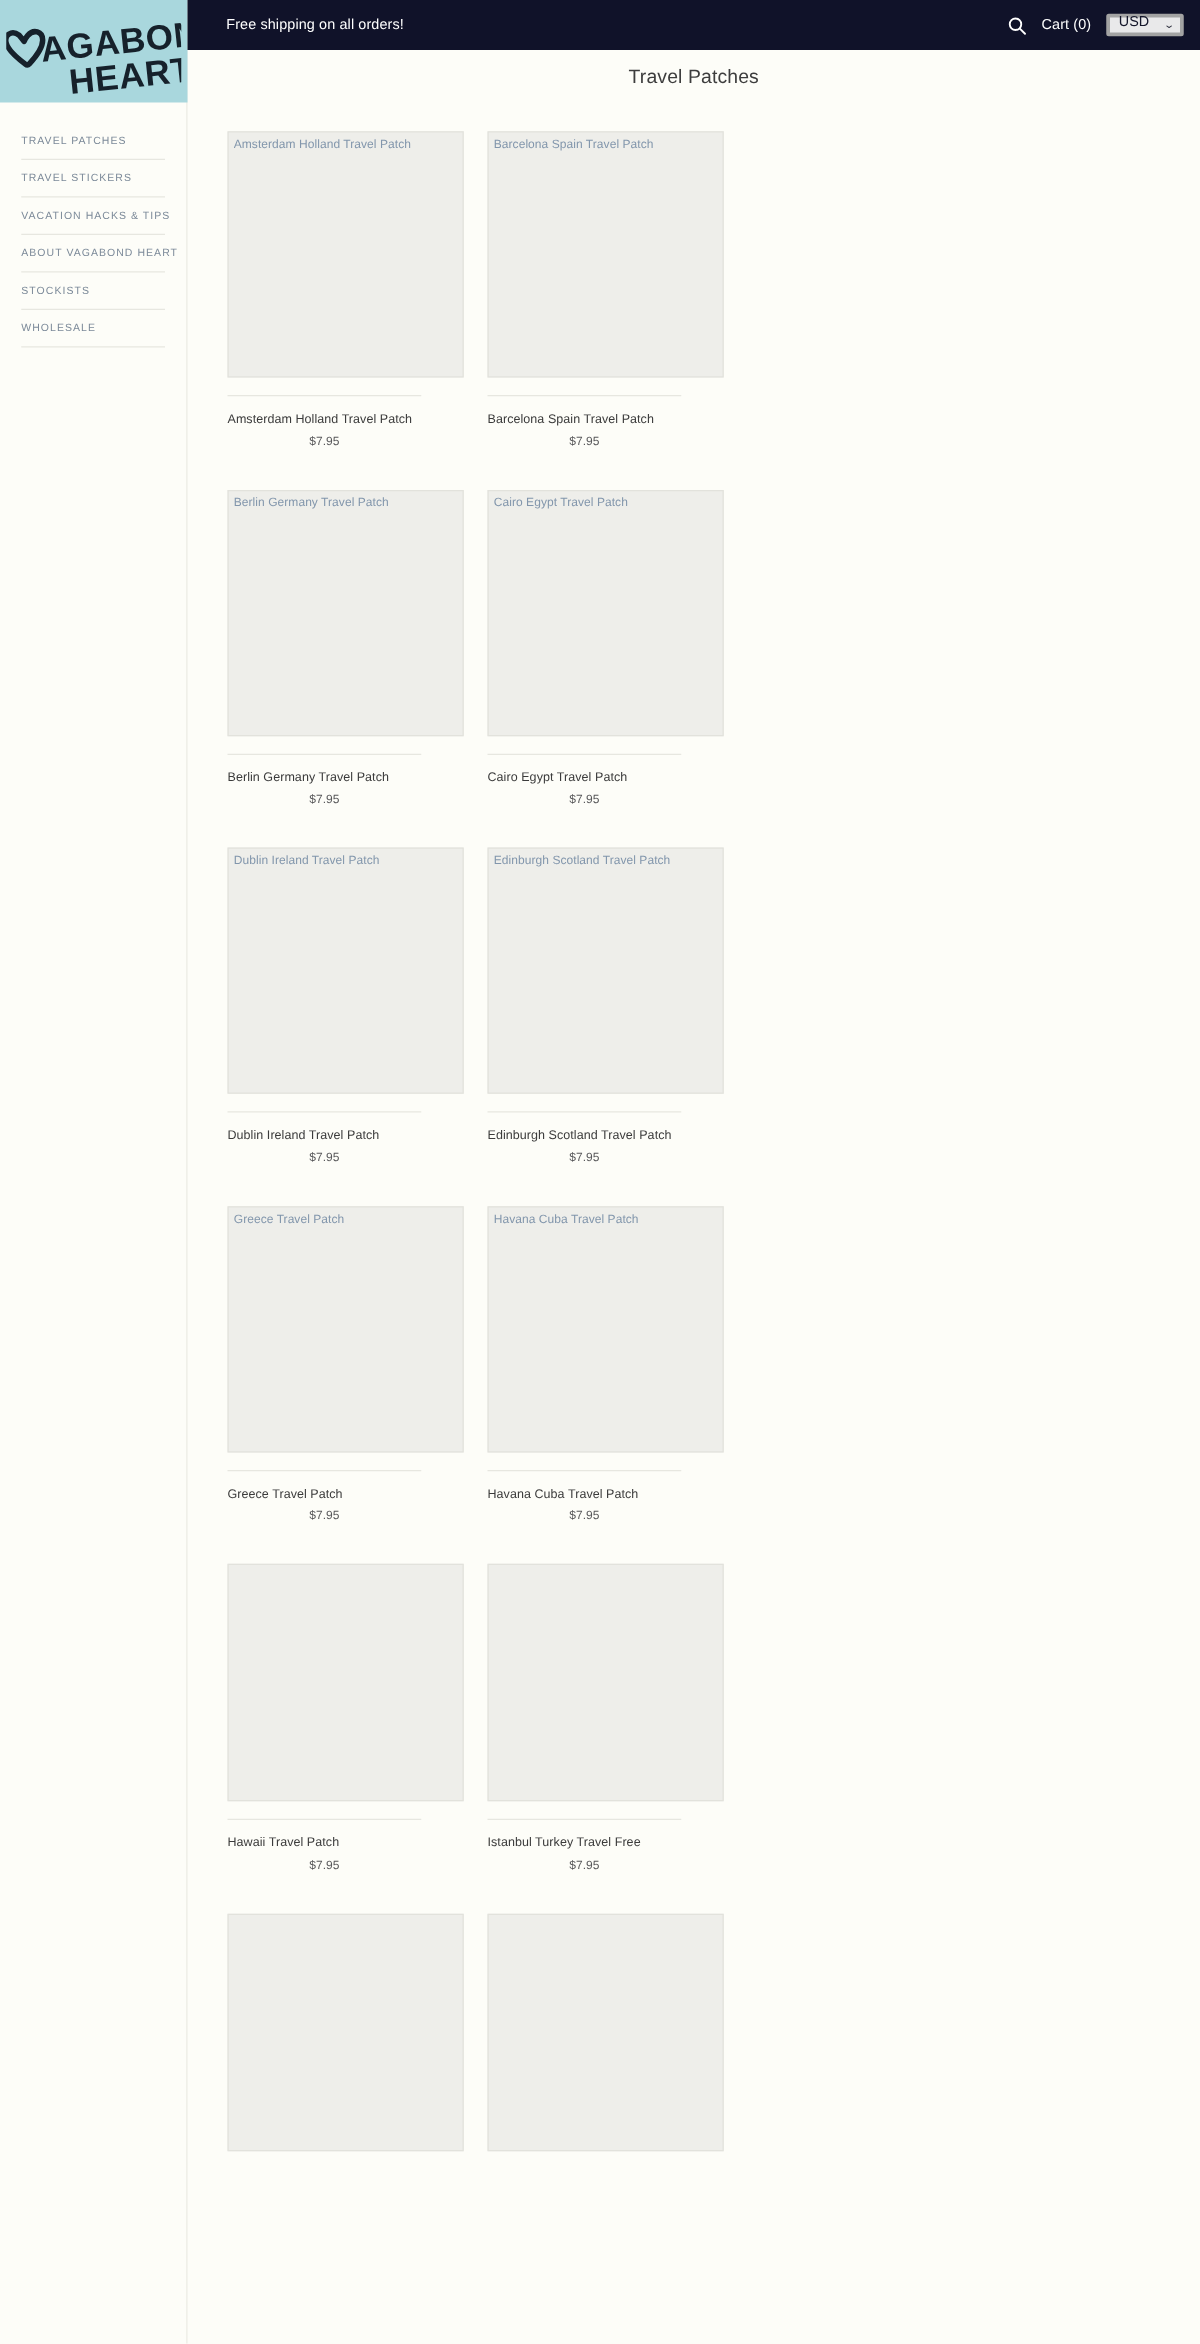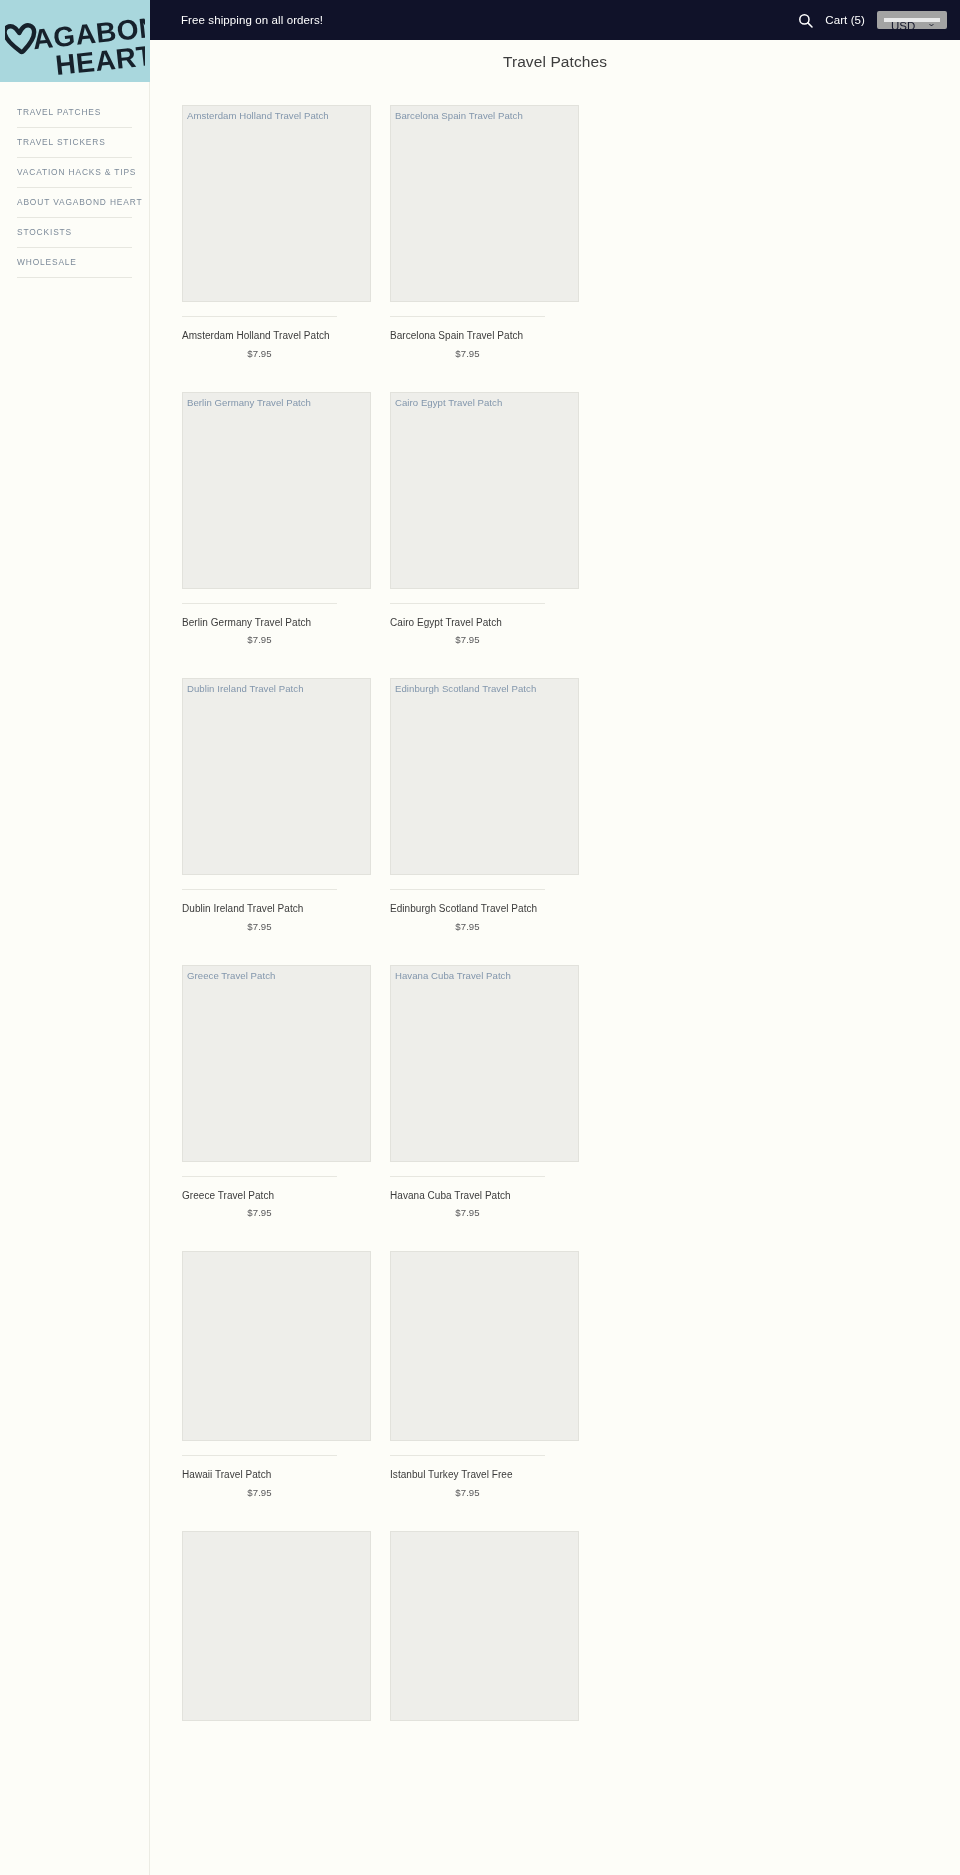--- a/index.html
+++ b/index.html
@@ -56,29 +56,29 @@
   .search-btn svg { display: block; }
   .cart-link {
     color: #ffffff;
     font-size: 11.5px;
     text-decoration: none;
     white-space: nowrap;
     letter-spacing: 0.1px;
   }
   .currency-select {
     background: #e9e9ea;
-    border: 7px solid #a3a3a3;
+    border: 3px solid #a3a3a3;
     border-radius: 2px;
     color: #15172b;
     font-family: "Liberation Sans", sans-serif;
     font-size: 11.5px;
     padding: 2px 5px 2px 7px;
     height: 18px;
     display: flex;
-    align-items: flex-start;
+    align-items: flex-end;
     gap: 13px;
     cursor: pointer;
     min-width: 48px;
   }
   .currency-select .chev {
     font-size: 8px;
     color: #30323f;
     line-height: 1;
     transform: scaleX(1.4);
   }
@@ -228,21 +228,21 @@
   <span class="topbar-msg">Free shipping on all orders!</span>
 
   <div class="topbar-right">
     <button class="search-btn" aria-label="Search">
       <svg width="15" height="15" viewBox="0 0 15 15" fill="none" stroke="#ffffff" stroke-width="1.5">
         <circle cx="6.4" cy="6.4" r="4.6"></circle>
         <line x1="9.9" y1="9.9" x2="14" y2="14" stroke-linecap="round"></line>
       </svg>
     </button>
 
-    <a class="cart-link" href="#">Cart (5)</a>
+    <a class="cart-link" href="#">Cart (0)</a>
 
     <div class="currency-select">
       <span>USD</span>
       <span class="chev">⌄</span>
     </div>
   </div>
 </header>
 
 <main class="main">
 

